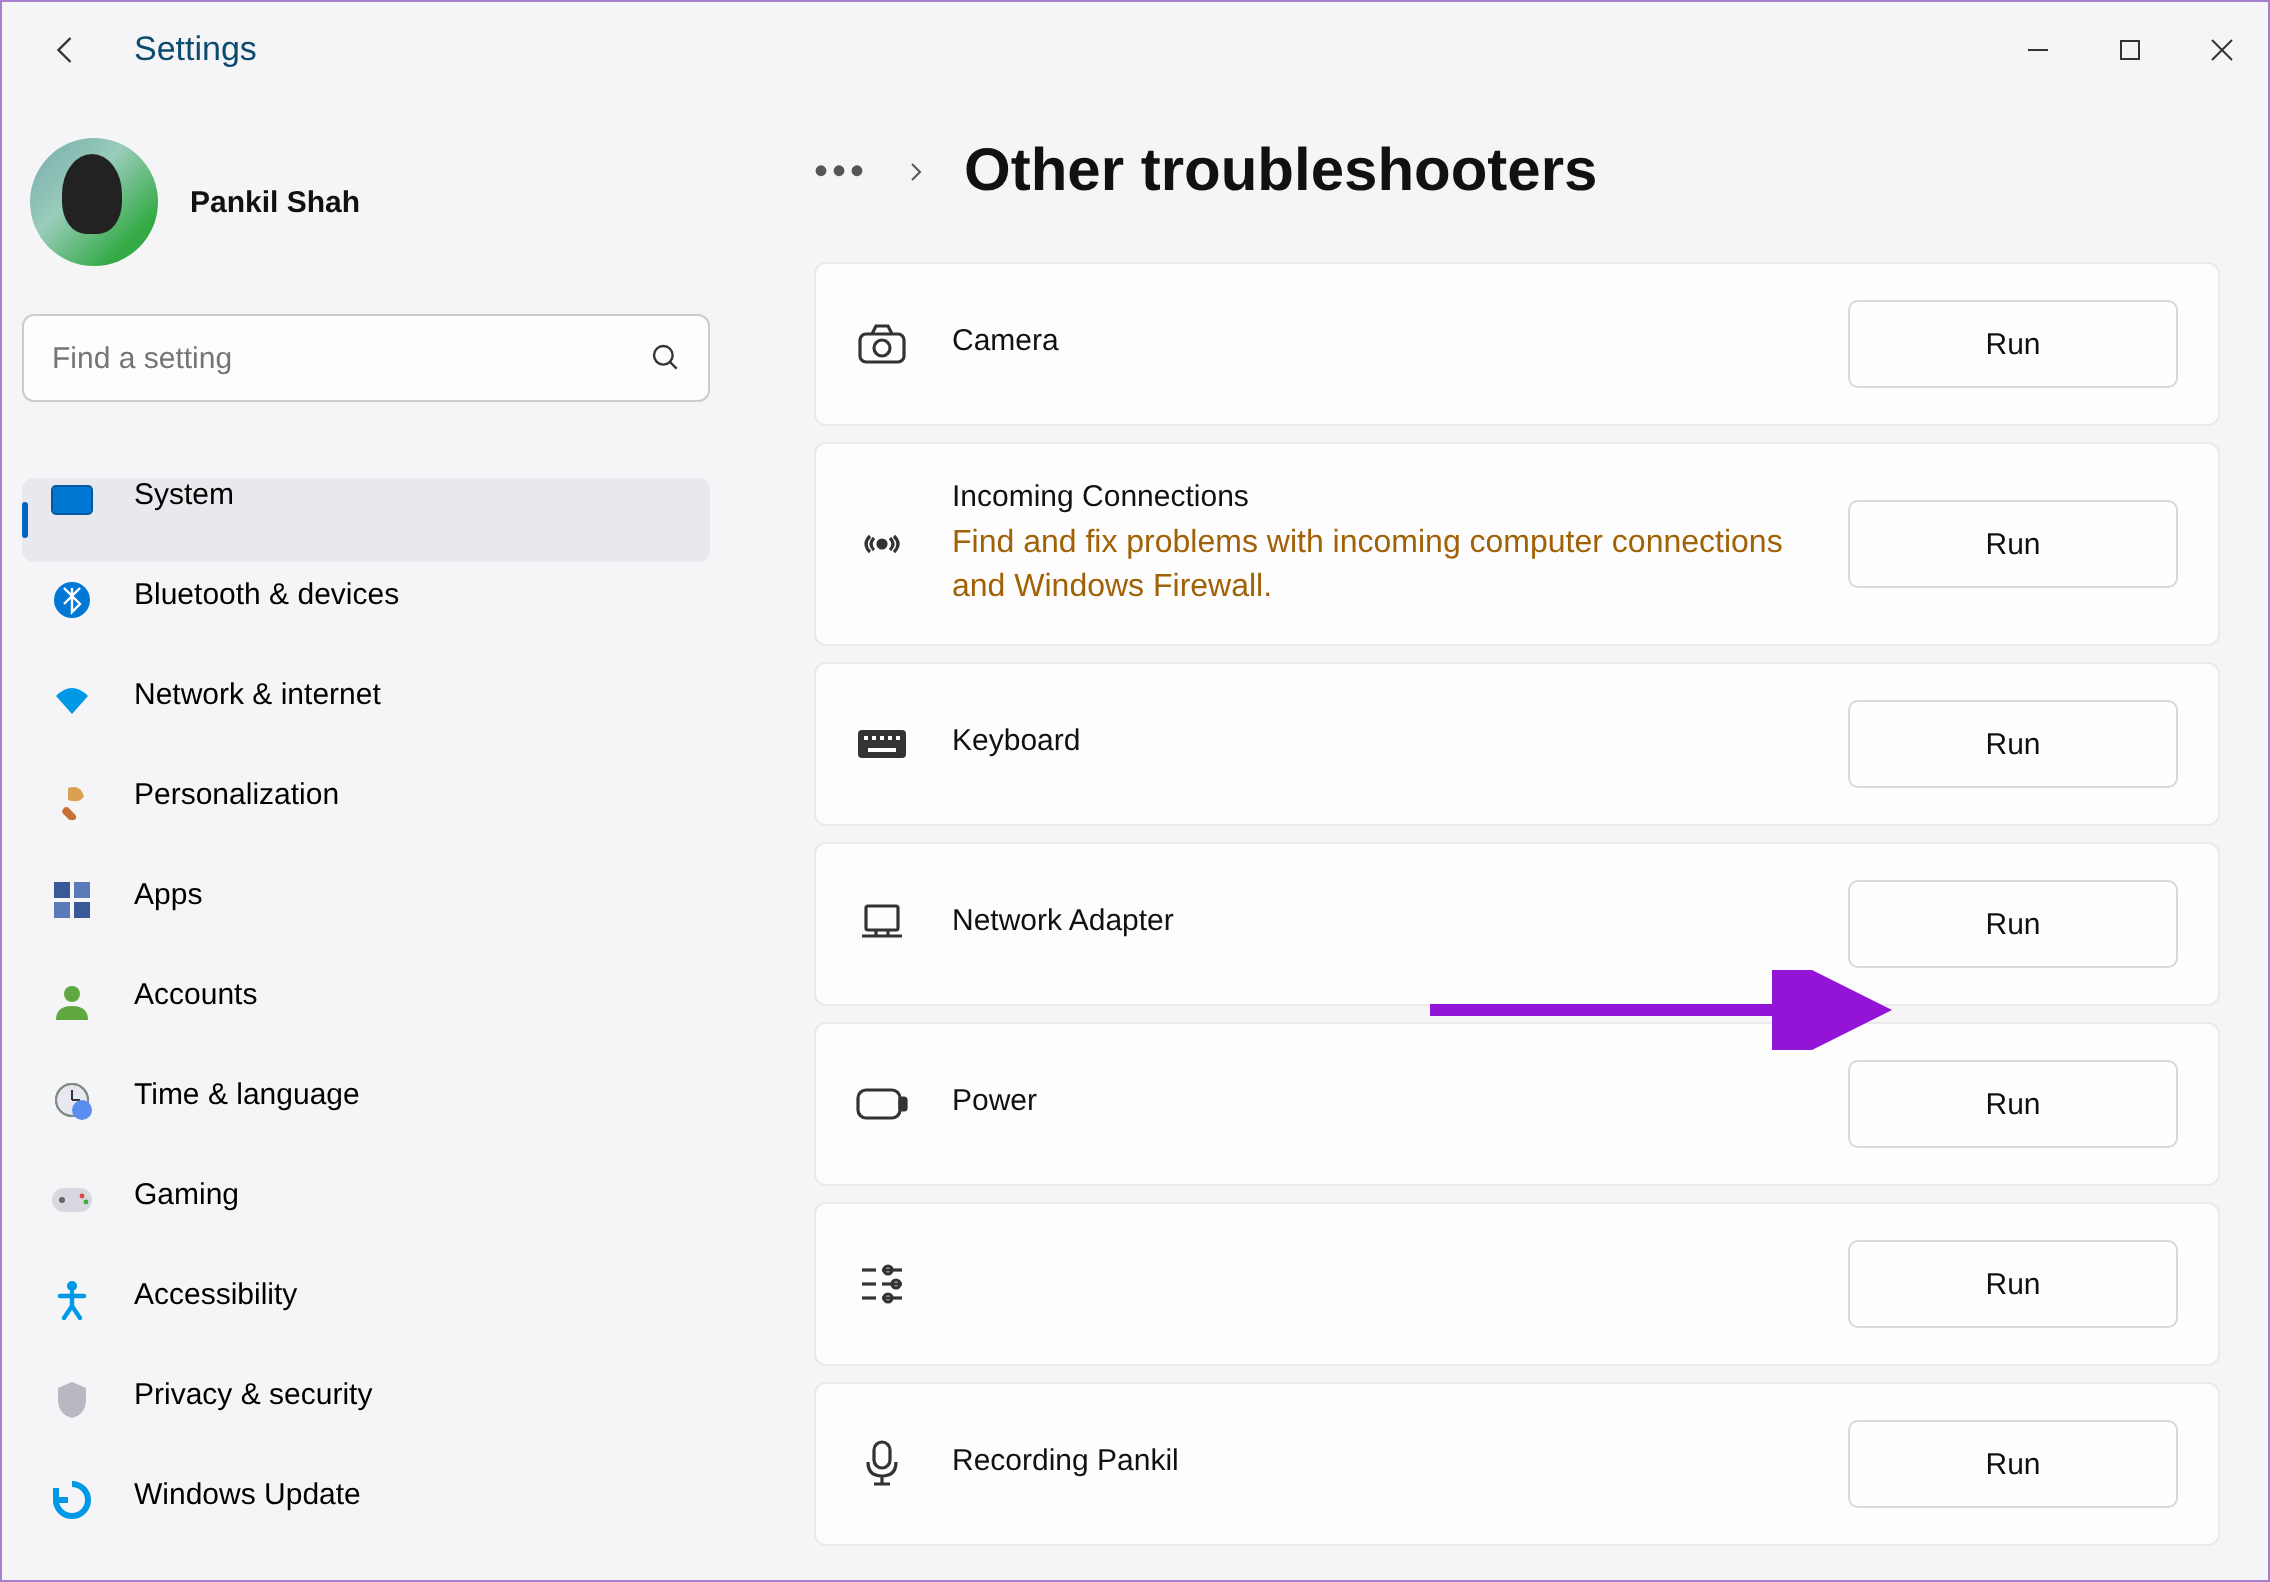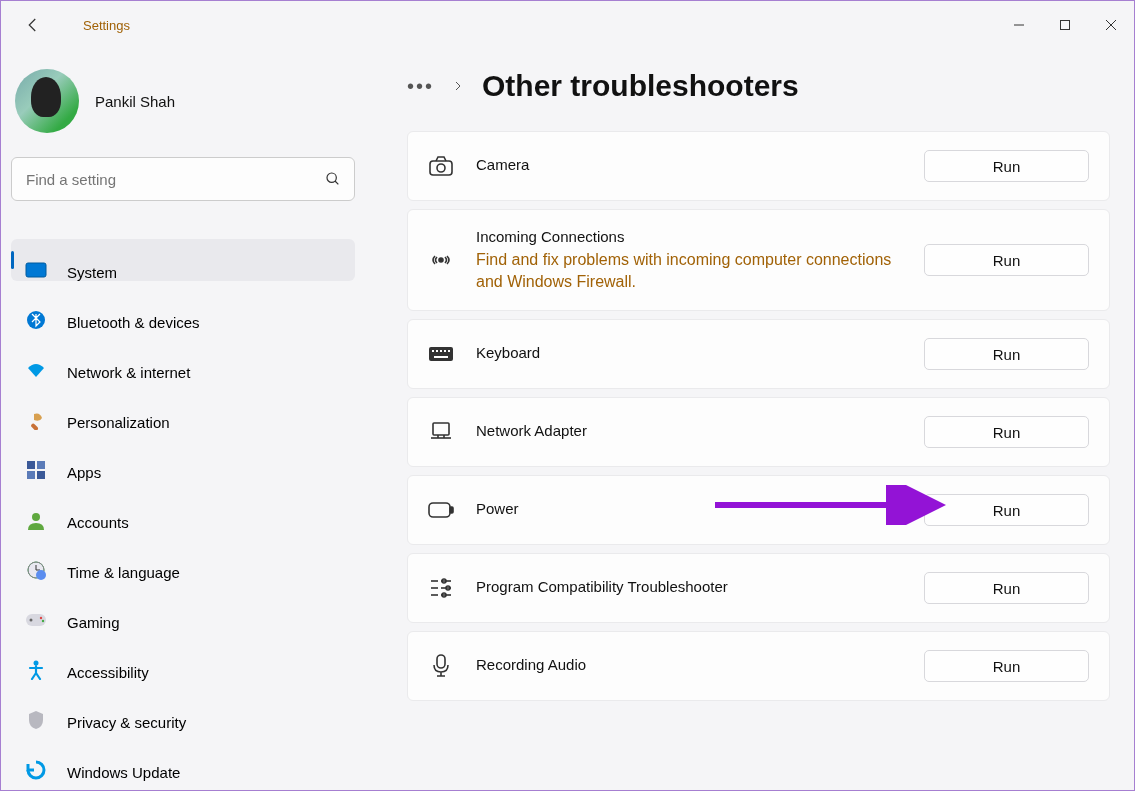--- a/index.html
+++ b/index.html
@@ -1,54 +1,54 @@
 <!DOCTYPE html>
 <html><head>
 <meta charset="utf-8">
 <style>
 * { margin: 0; padding: 0; box-sizing: border-box; font-family: 'Segoe UI', -apple-system, sans-serif; }
 body { width: 1135px; height: 791px; background: #f5f5f7; overflow: hidden; border: 1px solid #a67fd1; }
 
 .titlebar { height: 48px; display: flex; align-items: center; padding-left: 16px; }
 .back-btn { width: 32px; height: 32px; display: flex; align-items: center; justify-content: center; border-radius: 4px; cursor: pointer; }
-.titlebar-title { margin-left: 34px; font-size: 13px; color: #a16207; }
+.titlebar-title { margin-left: 18px; font-size: 17px; color: #0c4a6e; }
 .window-controls { margin-left: auto; display: flex; }
 .win-btn { width: 46px; height: 32px; display: flex; align-items: center; justify-content: center; color: #555; cursor: pointer; }
 
 .layout { display: flex; height: calc(100% - 48px); }
 
 .sidebar { width: 362px; padding: 8px 0 0 10px; display: flex; flex-direction: column; }
 .user-row { display: flex; align-items: center; gap: 16px; margin: 12px 0 24px 4px; }
 .avatar { width: 64px; height: 64px; border-radius: 50%; background: linear-gradient(135deg,#7aa 0%,#9cb 40%,#3a4 80%); position: relative; overflow:hidden; }
 .avatar::after{content:"";position:absolute;width:30px;height:40px;background:#222;border-radius:50% 50% 40% 40%;top:8px;left:16px;}
-.user-name { font-weight: 400; font-size: 15px; color: #111; }
+.user-name { font-weight: 700; font-size: 15px; color: #111; }
 
 .search-wrap { position: relative; margin: 0 8px 20px 0; }
 .search-input { width: 100%; height: 44px; border: 1px solid #ccc; background: #fdfdfd; border-radius: 6px; padding: 0 40px 0 14px; font-size: 15px; color: #444; outline: none; }
 .search-icon-pos { position: absolute; right: 14px; top: 50%; transform: translateY(-50%); color: #333; }
 
 .nav { display: flex; flex-direction: column; gap: 0; margin-top: 18px; }
-.nav-item { display: flex; align-items: flex-end; height: 42px; padding-left: 14px; gap: 20px; border-radius: 6px; cursor: pointer; font-size: 15px; color: #000; margin-right: 8px; margin-bottom: 8px; position: relative; }
+.nav-item { display: flex; align-items: flex-start; height: 42px; padding-left: 14px; gap: 20px; border-radius: 6px; cursor: pointer; font-size: 15px; color: #000; margin-right: 8px; margin-bottom: 8px; position: relative; }
 .nav-item.active { background: #e9e9ed; }
 .nav-item.active::before { content: ""; position: absolute; left: 0; top: 12px; bottom: 12px; width: 3px; background: #0067c0; border-radius: 2px; }
 .nav-icon { width: 22px; height: 22px; display:flex; align-items:center; justify-content:center; flex-shrink:0; }
 
 .main { flex: 1; padding: 20px 24px 0 44px; overflow-y: auto; }
 .breadcrumb { display: flex; align-items: center; gap: 18px; margin-bottom: 28px; }
 .bc-dots { font-size: 20px; color: #555; letter-spacing: 2px; cursor: pointer; }
 .bc-chevron { color: #555; }
 .bc-title { font-size: 30px; font-weight: 600; color: #111; }
 
 .cards { display: flex; flex-direction: column; gap: 8px; }
 .card { background: #fdfdfd; border: 1px solid #eaeaec; border-radius: 6px; padding: 18px 20px; display: flex; align-items: center; gap: 22px; }
 .card-icon { width: 26px; height: 26px; display:flex; align-items:center; justify-content:center; color:#333; flex-shrink:0; }
 .card-text { flex: 1; }
 .card-title { font-size: 15px; color: #111; margin-bottom: 4px; }
 .card-desc { font-size: 16px; color: #a16207; line-height: 1.35; max-width: 430px; }
-.run-btn { width: 165px; height: 32px; border: 1px solid #d8d8dc; background: #fefefe; border-radius: 5px; font-size: 15px; color: #111; cursor: pointer; }
+.run-btn { width: 165px; height: 44px; border: 1px solid #d8d8dc; background: #fefefe; border-radius: 5px; font-size: 15px; color: #111; cursor: pointer; }
 
 .arrow-annot { position: absolute; }
 svg { display: block; }
 </style>
 </head>
 <body>
 
 <div class="titlebar">
   <div class="back-btn">
     <svg width="18" height="18" viewBox="0 0 24 24" fill="none" stroke="#333" stroke-width="1.6">
@@ -290,33 +290,32 @@
               <line x1="1" y1="17" x2="8" y2="17"></line>
               <circle cx="14" cy="3" r="2"></circle>
               <circle cx="18" cy="10" r="2"></circle>
               <circle cx="14" cy="17" r="2"></circle>
               <line x1="11" y1="3" x2="21" y2="3"></line>
               <line x1="11" y1="10" x2="21" y2="10"></line>
               <line x1="11" y1="17" x2="21" y2="17"></line>
             </svg>
           </span>
     <div class="card-text">
-      <div class="card-title">Program Compatibility Troubleshooter</div>
     </div>
     <button class="run-btn">Run</button>
         </div>
         <div class="card">
     <span class="card-icon">
             <svg width="18" height="24" fill="none" stroke="#333" stroke-width="1.6">
               <rect x="5" y="1" width="8" height="13" rx="4"></rect>
               <path d="M2 11 Q2 18 9 18 Q16 18 16 11 M9 18 V22 M5 22 H13"></path>
             </svg>
           </span>
     <div class="card-text">
-      <div class="card-title">Recording Audio</div>
+      <div class="card-title">Recording Pankil</div>
 
     </div>
     <button class="run-btn">Run</button>
         </div>
       </div>
 
     <svg class="arrow-annot" style="left:352px; top:436px;" width="250" height="40">
       <defs>
           <marker id="ah" markerWidth="12" markerHeight="12" refX="9" refY="5" orient="auto">
             <path d="M0,0 L10,5 L0,10 Z" fill="#9313d6"></path>

